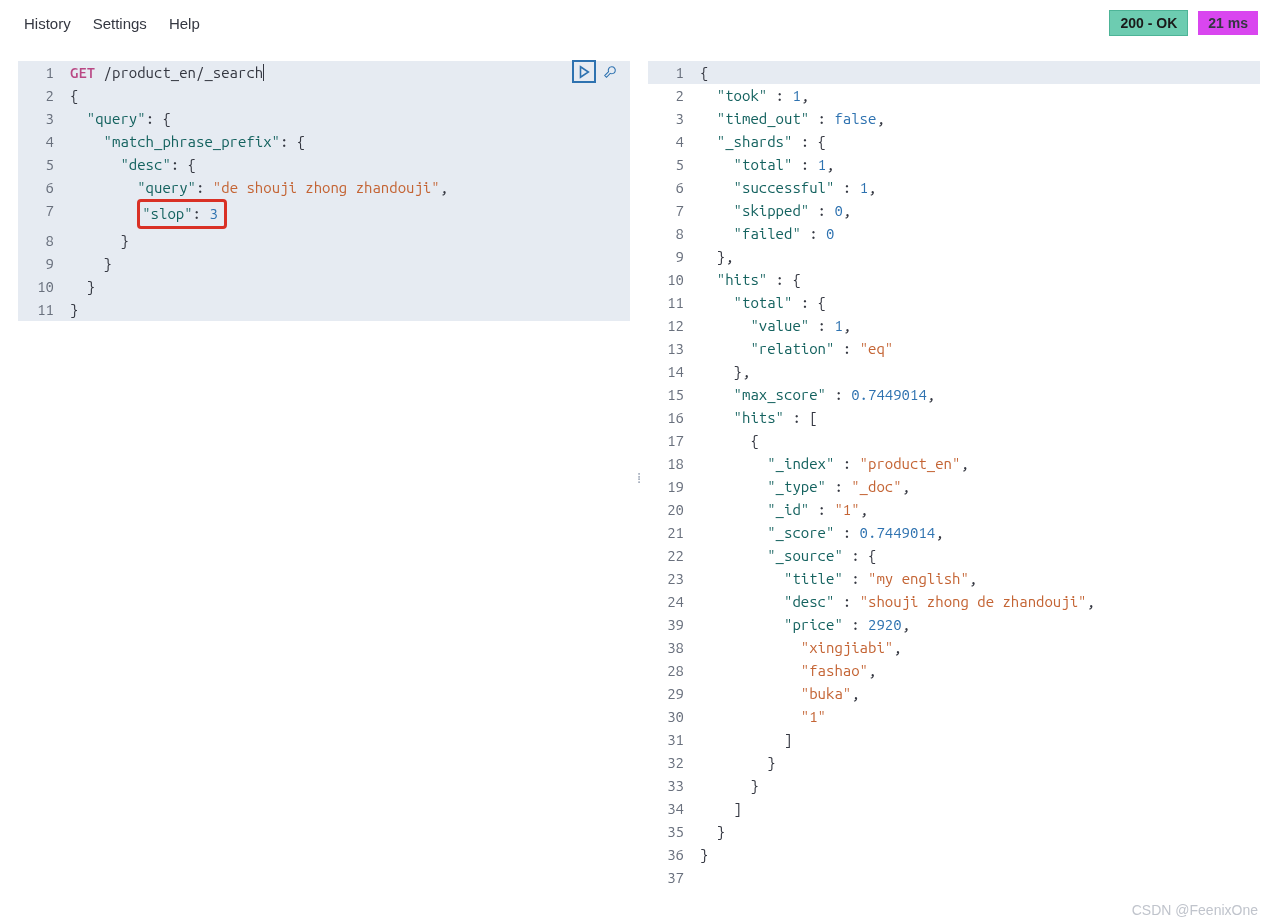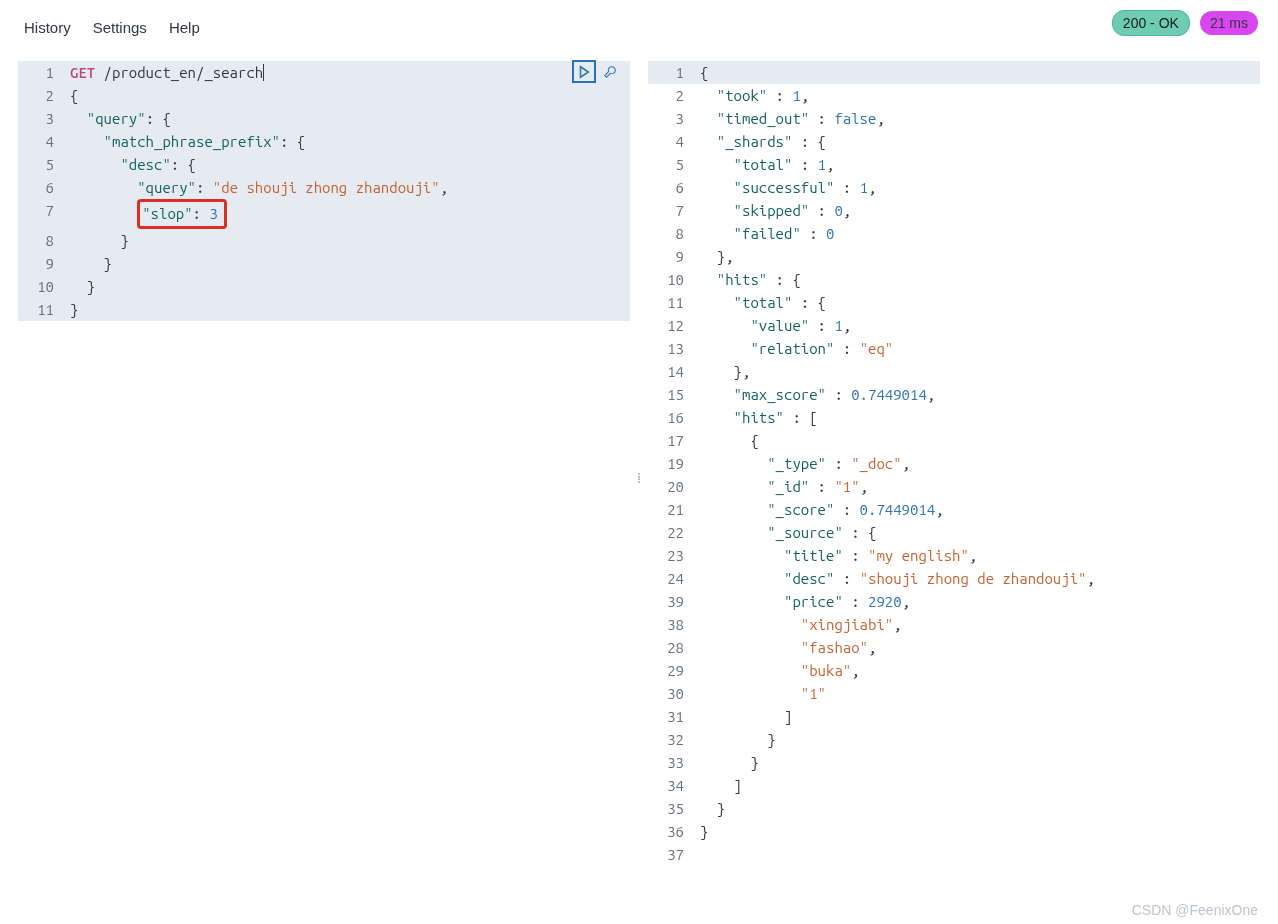--- a/index.html
+++ b/index.html
@@ -1,21 +1,21 @@
 <!DOCTYPE html>
 <html><head>
 <meta charset="utf-8">
 <style>
   * { box-sizing: border-box; margin: 0; padding: 0; }
   body { font-family: -apple-system, BlinkMacSystemFont, "Segoe UI", Helvetica, Arial, sans-serif; font-size: 14px; color: #343741; background: #fff; width:1278px; height:924px; overflow:hidden; position:relative;}
-  .header { display:flex; align-items:flex-end; justify-content:space-between; padding: 10px 20px 24px 24px; }
+  .header { display:flex; align-items:center; justify-content:space-between; padding: 10px 20px 24px 24px; }
   .menu { display:flex; gap:22px; }
   .menu-item { color:#343741; cursor:pointer; font-size:15px;}
   .status { display:flex; gap:10px; align-items:center;}
-  .badge { padding:4px 10px; border-radius:12px; font-size:14px; font-weight:400;}
+  .badge { padding:4px 10px; border-radius:0; font-size:14px; font-weight:700;}
   .badge.ok { background:#6dccb1; border:1px solid #4db497; color:#1a1a1a;}
   .badge.time { background:#d946ef; color:#343741;}
   .editors { display:flex; gap:0; height:calc(924px - 90px); padding:0 18px 0 18px;}
   .pane { flex:1; position:relative; }
   .divider { width:18px; display:flex; align-items:center; justify-content:center; color:#98a2b3; user-select:none;}
   .code { font-family: "Ubuntu Mono","Consolas","Menlo",monospace; font-size:15px; line-height:23px;}
   .row { display:flex; }
   .row.active { background:#e6ebf2;}
   .ln { width:42px; text-align:right; padding-right:6px; color:#69707d; position:relative;}
   .content { padding-left:10px; white-space:pre; flex:1;}
@@ -178,20 +178,24 @@
         </div>
       <div class="row">
           <div class="ln">16</div>
           <div class="content">    <span class="tok-key">"hits"</span> : [</div>
         </div>
       <div class="row">
           <div class="ln">17</div>
           <div class="content">      {</div>
         </div>
       <div class="row">
+          <div class="ln">18</div>
+          <div class="content">        <span class="tok-key">"_index"</span> : <span class="tok-str">"product_en"</span>,</div>
+        </div>
+      <div class="row">
           <div class="ln">19</div>
           <div class="content">        <span class="tok-key">"_type"</span> : <span class="tok-str">"_doc"</span>,</div>
         </div>
       <div class="row">
           <div class="ln">20</div>
           <div class="content">        <span class="tok-key">"_id"</span> : <span class="tok-str">"1"</span>,</div>
         </div>
       <div class="row">
           <div class="ln">21</div>
           <div class="content">        <span class="tok-key">"_score"</span> : <span class="tok-num">0.7449014</span>,</div>

